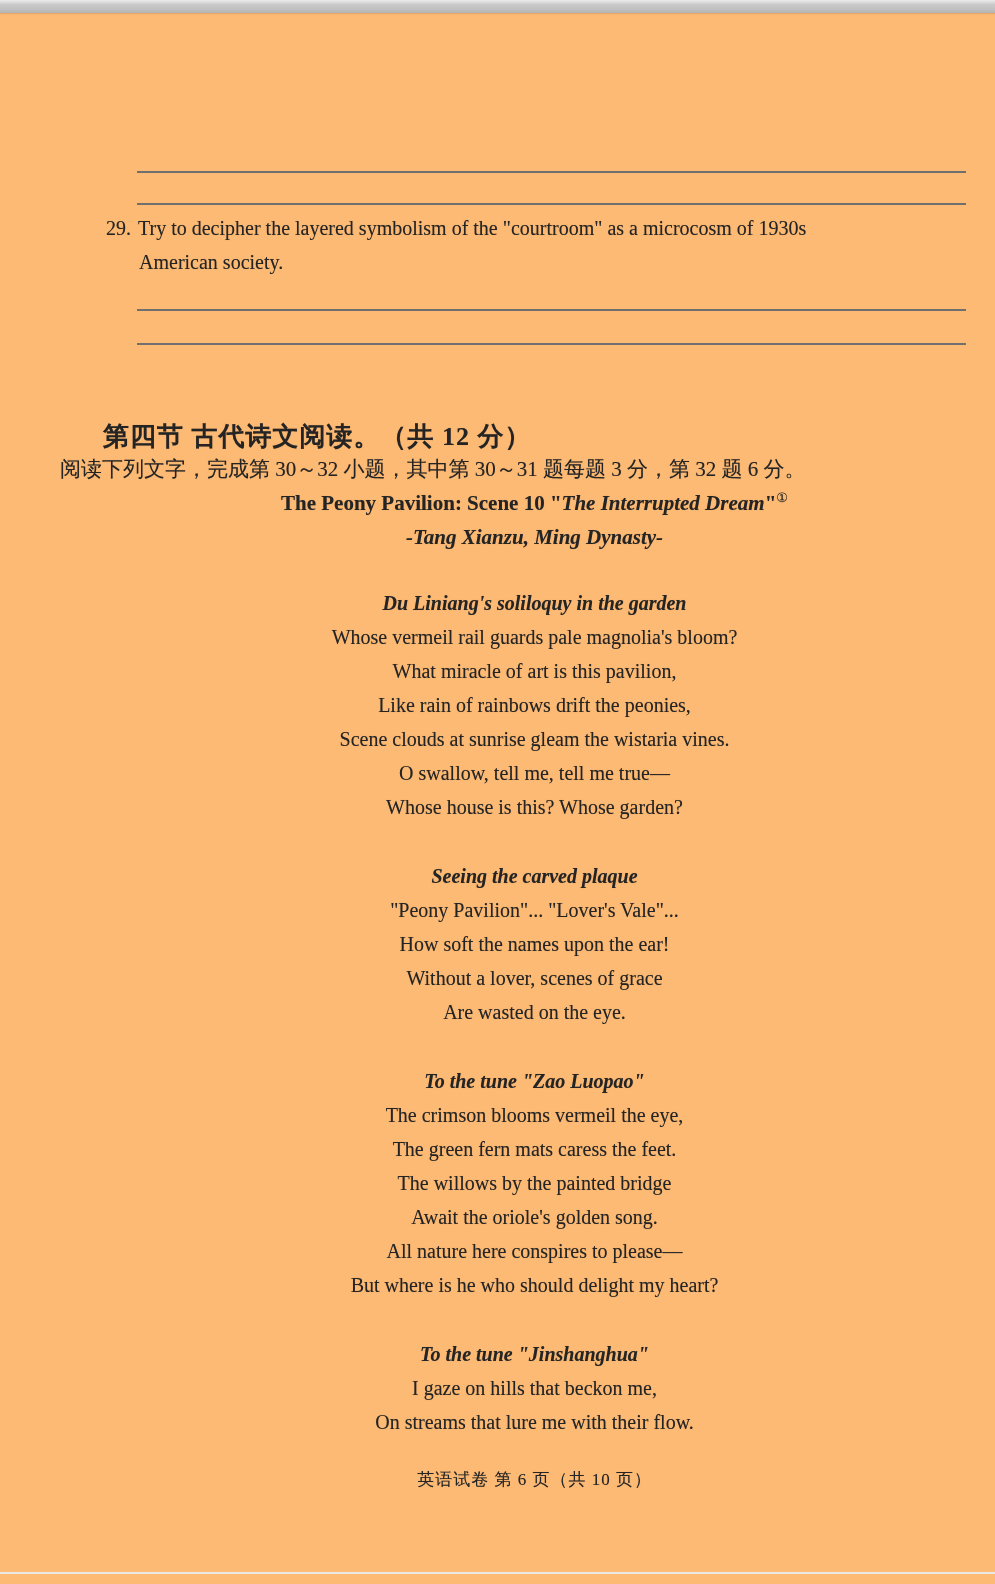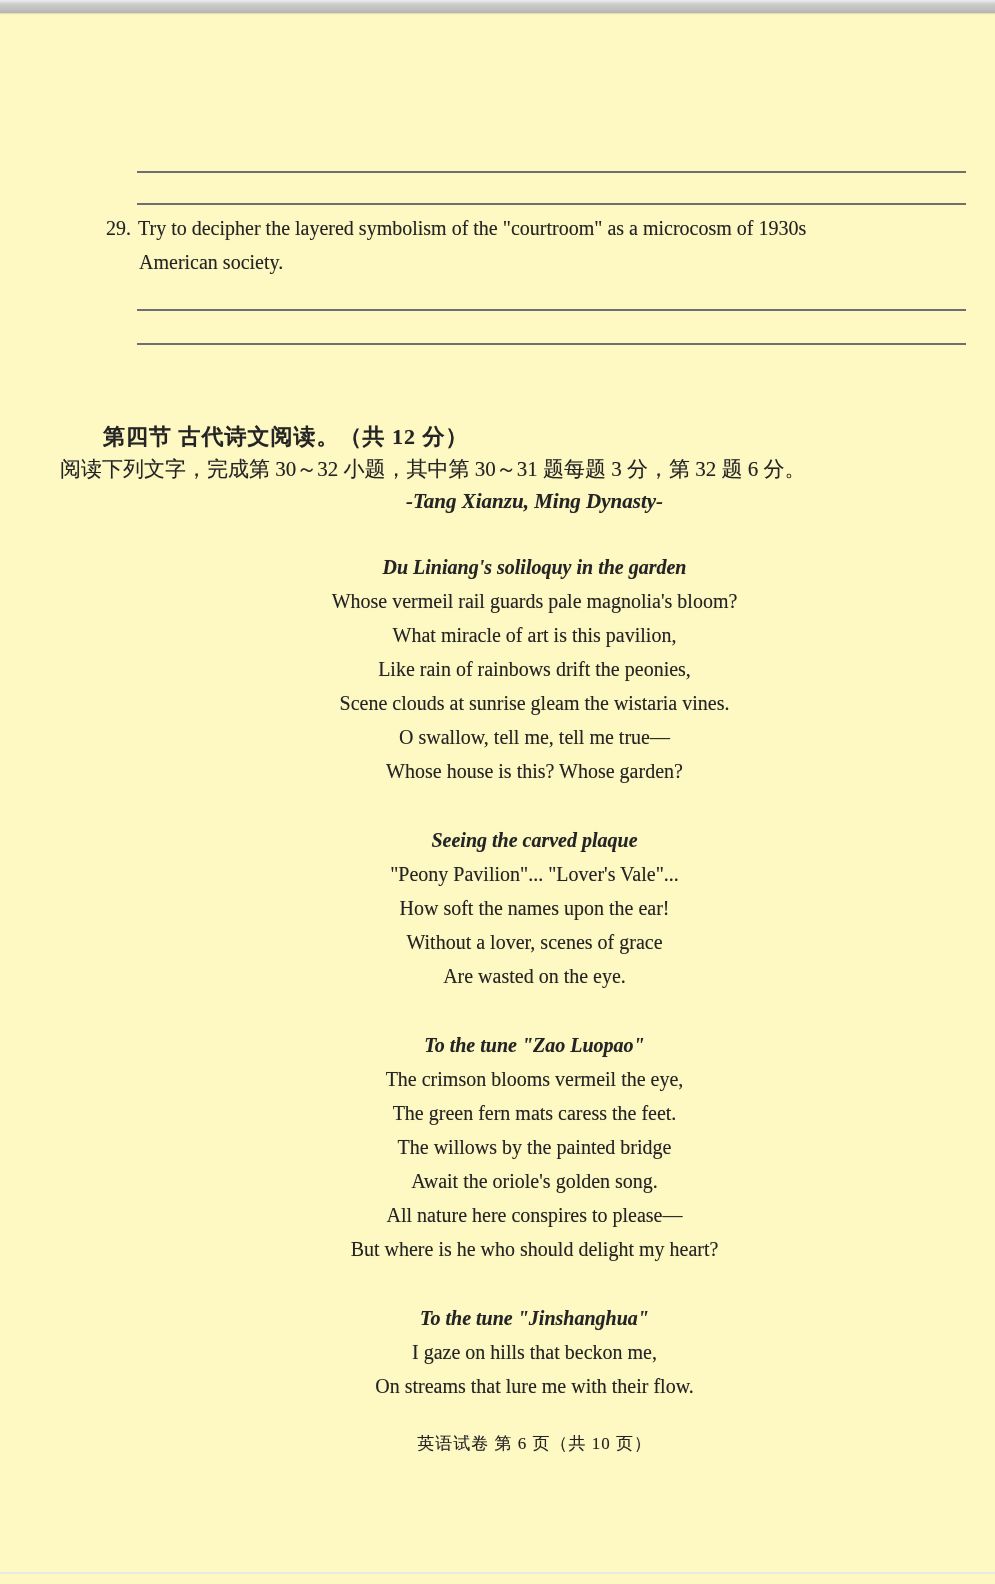--- a/index.html
+++ b/index.html
@@ -1,20 +1,20 @@
 <!DOCTYPE html>
 <html><head>
 <meta charset="utf-8">
 <style>
   html, body { margin: 0; padding: 0; background: #e9e9e7; }
   .page {
     position: relative;
     width: 995px;
     height: 1584px;
-    background: #fef9c3;
+    background: #fdba74;
     overflow: hidden;
     display: flow-root;
     font-family: "Liberation Serif", "DejaVu Serif", serif;
     color: #242424;
     text-shadow: 0 0 0.7px rgba(40,40,40,0.35);
   }
   .top-bar {
     position: absolute;
     top: 0; left: 0;
     width: 995px; height: 13px;
@@ -42,21 +42,21 @@
     margin-left: 106px;
     width: 840px;
     font-size: 20px;
     line-height: 34px;
   }
   .q-line-2 { padding-left: 33px; }
   .q-number { padding-right: 7px; }
   .section-header {
     margin-top: 75px;
     margin-left: 103px;
-    font-size: 22px;
+    font-size: 26px;
     font-weight: bold;
     line-height: 34px;
     letter-spacing: 1px;
   }
   .section-instructions {
     margin-left: 60px;
     font-size: 21px;
     line-height: 30px;
   }
   .center-col {
@@ -115,20 +115,21 @@
   </div>
 
   <div class="answer-line al-3"></div>
   <div class="answer-line al-4"></div>
 
   <div class="section-header">第四节 古代诗文阅读。（共 12 分）</div>
   <div class="section-instructions">阅读下列文字，完成第 30～32 小题，其中第 30～31 题每题 3 分，第 32 题 6 分。</div>
 
   <div class="center-col">
 
+    <div class="poem-title"><span>The Peony Pavilion: Scene 10 "</span><span class="em">The Interrupted Dream</span><span>"</span><span class="footnote-mark">①</span></div>
 
     <div class="poem-author">-Tang Xianzu, Ming Dynasty-</div>
 
     <div class="stanza stanza-first">
       <div class="stanza-header">Du Liniang's soliloquy in the garden</div>
       <div class="poem-line">Whose vermeil rail guards pale magnolia's bloom?</div>
       <div class="poem-line">What miracle of art is this pavilion,</div>
       <div class="poem-line">Like rain of rainbows drift the peonies,</div>
       <div class="poem-line">Scene clouds at sunrise gleam the wistaria vines.</div>
       <div class="poem-line">O swallow, tell me, tell me true—</div>

